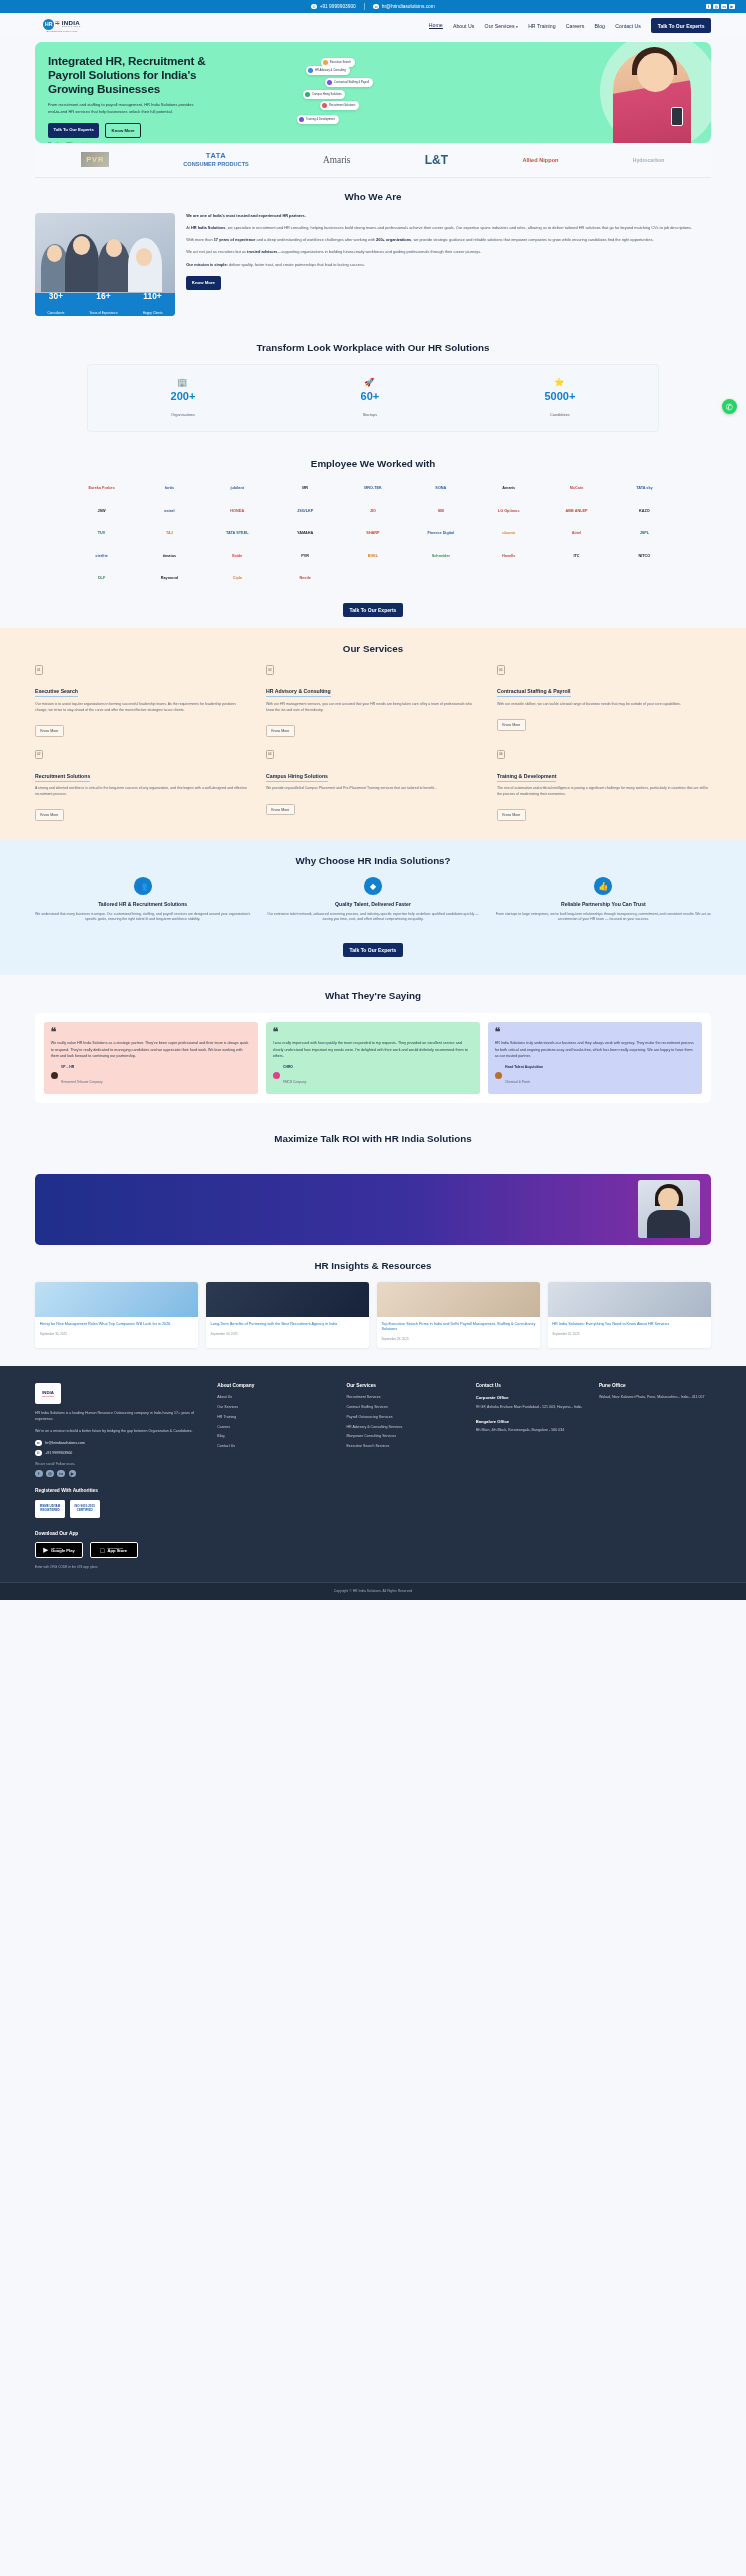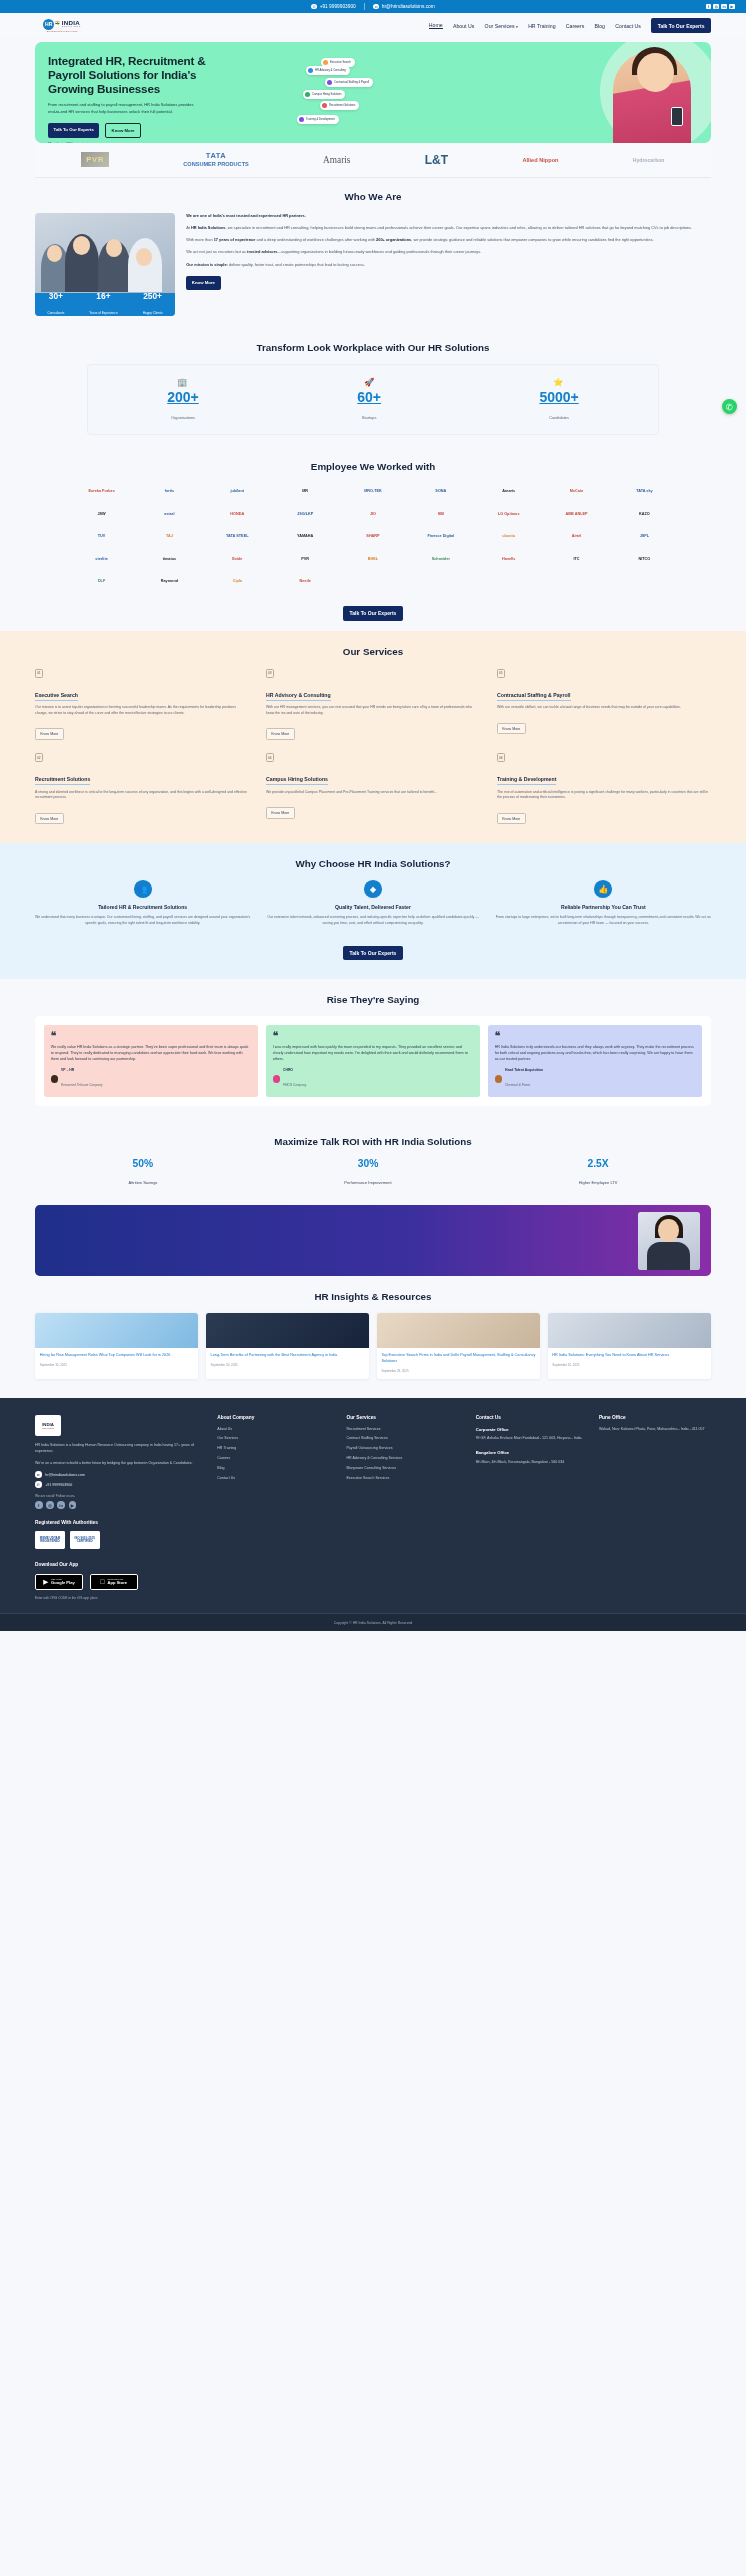--- a/index.html
+++ b/index.html
@@ -119,21 +119,21 @@
   .who-txt p{margin-bottom:5.6px;}
   .who-txt .lead{font-weight:bold;color:#16243d;}
   .who-txt b{color:#16243d;}
   .btn-navy.mini{display:inline-block;font-size:4.3px;padding:3.7px 5.6px;margin-top:1.9px;}
 
   
   .tf-card{background:#f4f7fb;border-radius:3.7px;display:flex;justify-content:space-around;
     padding:12px 0;margin:0 52px;border:0.9px solid #e9eef5;}
   .tf{text-align:center;}
   .tf .ic{font-size:8.4px;margin-bottom:2.8px;}
-  .tf b{font-size:14px;color:#1380cd;display:block;line-height:1.1;text-decoration:underline;}
+  .tf b{font-size:11px;color:#1380cd;display:block;line-height:1.1;}
   .tf span{font-size:3.9px;color:#5a6678;}
 
   
   .comp-grid{display:grid;grid-template-columns:repeat(9,1fr);gap:6.5px 4.7px;margin:0 35px;}
   .comp{height:16px;display:flex;align-items:center;justify-content:center;
     font-size:3.8px;font-weight:bold;color:#35465f;text-align:center;line-height:1.1;
     opacity:.92;overflow:hidden;padding:0.9px;}
   .comp.r{color:#c0392b;} .comp.b{color:#1f4f96;} .comp.k{color:#111;}
   .comp.g{color:#2f7d4a;} .comp.o{color:#d47a1d;}
   .center-btn{text-align:center;margin-top:12px;}
@@ -371,21 +371,21 @@
         <div class="stats">
           <div class="stat">
             <b>30+</b>
             <span>Consultants</span>
           </div>
           <div class="stat">
             <b>16+</b>
             <span>Years of Experience</span>
           </div>
           <div class="stat">
-            <b>250+</b>
+            <b>110+</b>
             <span>Happy Clients</span>
           </div>
         </div>
       </div>
       <div class="who-txt">
         <p class="lead">We are one of India's most trusted and experienced HR partners.</p>
         <p><span>At </span><b>HR India Solutions</b><span>, we specialize in recruitment and HR consulting, helping businesses build strong teams and professionals achieve their career goals. Our expertise spans industries and roles, allowing us to deliver tailored HR solutions that go far beyond matching CVs to job descriptions.</span></p>
         <p><span>With more than </span><b>17 years of experience</b><span> and a deep understanding of workforce challenges after working with </span><b>200+ organizations</b><span>, we provide strategic guidance and reliable solutions that empower companies to grow while ensuring candidates find the right opportunities.</span></p>
         <p><span>We act not just as recruiters but as </span><b>trusted advisors</b><span>—supporting organizations in building future-ready workforces and guiding professionals through their career journeys.</span></p>
         <p><b>Our mission is simple:</b><span> deliver quality, foster trust, and create partnerships that lead to lasting success.</span></p>
@@ -494,21 +494,21 @@
         <h3>Reliable Partnership You Can Trust</h3>
         <p>From startups to large enterprises, we've built long-term relationships through transparency, commitment, and consistent results. We act as an extension of your HR team — focused on your success.</p>
       </div>
     </div>
     <div class="center-btn" style="margin-top:15px;">
       <a class="btn-navy" href="#">Talk To Our Experts</a>
     </div>
   </div>
 
   <div class="testi">
-    <h2 class="sh">Rise They're Saying</h2>
+    <h2 class="sh">What They're Saying</h2>
     <div class="testi-card">
       <div class="t a">
         <div class="q">❝</div>
         <p>We really value HR India Solutions as a strategic partner. They've been super professional and their team is always quick to respond. They're really dedicated to managing candidates and we appreciate their hard work. We love working with them and look forward to continuing our partnership.</p>
         <div class="t-au">
           <span class="t-av a"></span>
           <span>
             <b>VP – HR</b>
             <i>Renowned Telecom Company</i>
           </span>
@@ -534,34 +534,20 @@
             <b>Head Talent Acquisition</b>
             <i>Chemical &amp; Paints</i>
           </span>
         </div>
       </div>
     </div>
   </div>
 
   <div class="roi">
     <h2 class="sh">Maximize Talk ROI with HR India Solutions</h2>
-    <div class="roi-grid">
-      <div>
-        <b>50%</b>
-        <span>Attrition Savings</span>
-      </div>
-      <div>
-        <b>30%</b>
-        <span>Performance Improvement</span>
-      </div>
-      <div>
-        <b>2.5X</b>
-        <span>Higher Employee LTV</span>
-      </div>
-    </div>
   </div>
 
   <div class="cta">
     <div class="cta-r">
       <div class="hr"></div>
       <div class="hd"></div>
       <div class="bd"></div>
     </div>
   </div>
 

